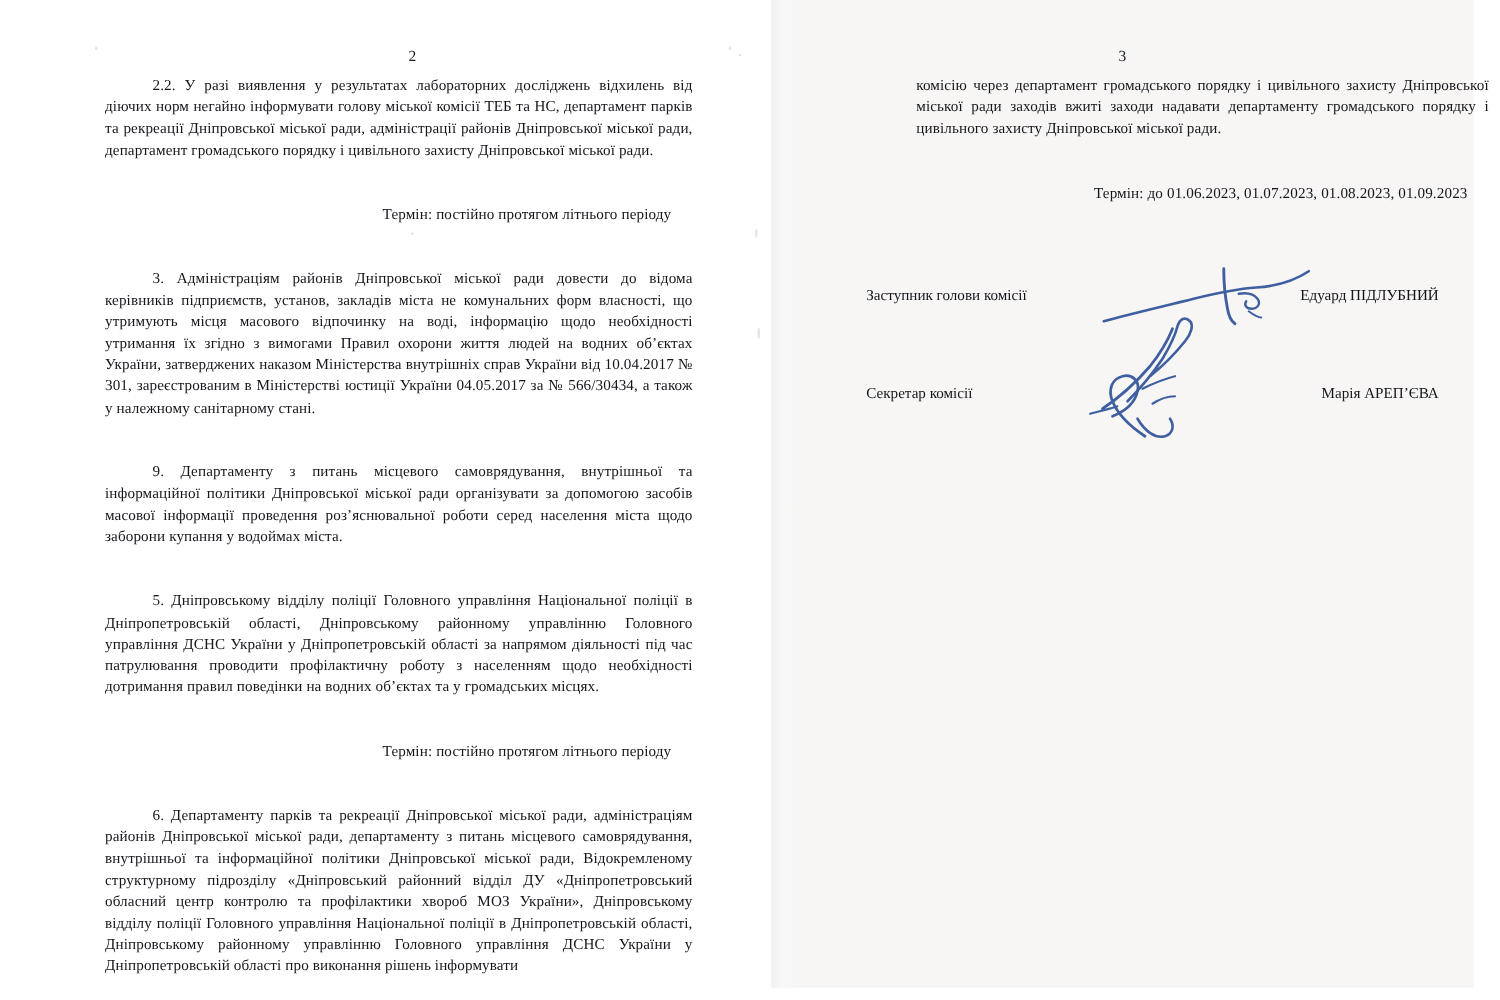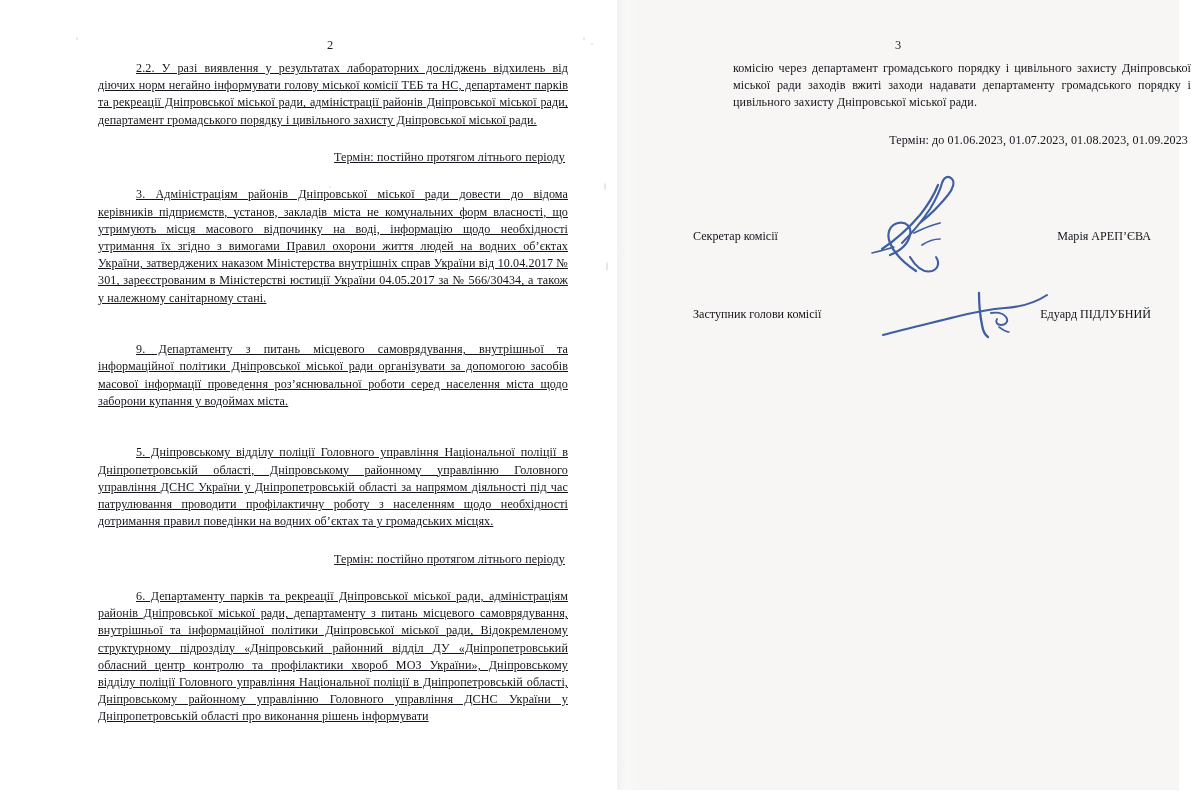--- a/index.html
+++ b/index.html
@@ -63,24 +63,23 @@
   .text-col {
     position: absolute;
     color: #14161b;
     font-size: 12.1px;
     line-height: 17.2px;
     text-align: justify;
     text-justify: inter-word;
     letter-spacing: 0.1px;
   }
   .col-left {
-    left: 98px;
+    left: 84px;
     top: 60px;
     width: 470px;
-    text-decoration: underline;
   }
   .col-right {
     left: 733px;
     top: 60px;
     width: 458px;
   }
 
   .folio {
     position: absolute;
     top: 38px;
@@ -93,21 +92,21 @@
 
   .para {
     margin: 0 0 0 0;
     text-indent: 38px;
   }
   .para.no-indent { text-indent: 0; }
 
   .spacer-line { height: 17.2px; }
 
   .deadline {
-    margin: 3px;
+    margin: 17px;
     text-align: right;
     text-indent: 0;
     white-space: nowrap;
   }
 
   
   .sign-block {
     position: absolute;
     left: 693px;
     width: 458px;
@@ -204,48 +203,48 @@
 
   <div class="text-col col-right">
     <p class="para no-indent">комісію через департамент громадського порядку і цивільного захисту Дніпровської міської ради заходів вжиті заходи надавати департаменту громадського порядку і цивільного захисту Дніпровської міської ради.</p>
 
     <div class="spacer-line"></div>
 
     <p class="deadline">Термін: до 01.06.2023, 01.07.2023, 01.08.2023, 01.09.2023</p>
   </div>
 
   <div class="sign-block" style="top:215px;">
+
+    <div class="sign-row">
+      <div class="sign-title">Заступник голови  комісії</div>
+
+      <div class="sign-ink" style="left:186px;top:-6px;">
+        <svg width="175" height="60" viewBox="0 0 175 60" fill="none">
+          <path d="M4 48 C 26 42, 52 36, 76 30 C 96 25, 112 22, 126 21 C 142 20, 156 16, 168 8" stroke="#3f5fa0" stroke-width="2.1" stroke-linecap="round" fill="none"></path>
+          <path d="M100 6 C 100 16, 101 28, 103 38 C 104 44, 106 48, 109 50" stroke="#3f5fa0" stroke-width="2.3" stroke-linecap="round" fill="none"></path>
+          <path d="M112 26 C 118 25, 124 26, 127 30 C 130 34, 127 38, 122 38 C 118 38, 116 35, 118 32" stroke="#3f5fa0" stroke-width="1.9" stroke-linecap="round" fill="none"></path>
+          <path d="M120 40 C 124 43, 127 45, 130 45" stroke="#3f5fa0" stroke-width="1.6" stroke-linecap="round" fill="none"></path>
+        </svg>
+      </div>
+
+      <div class="sign-name">Едуард ПІДЛУБНИЙ</div>
+    </div>
 
     <div class="sign-row">
       <div class="sign-title">Секретар  комісії</div>
 
       <div class="sign-ink" style="left:165px;top:-44px;">
         <svg width="150" height="105" viewBox="0 0 150 105" fill="none">
           <path d="M58 100 C 46 92, 36 82, 32 72 C 28 62, 32 54, 40 52 C 48 50, 54 56, 52 64 C 50 73, 42 80, 32 84" stroke="#3f5fa0" stroke-width="2.2" stroke-linecap="round" fill="none"></path>
           <path d="M24 78 C 36 70, 50 58, 62 44 C 70 34, 76 24, 80 14" stroke="#3f5fa0" stroke-width="2.2" stroke-linecap="round" fill="none"></path>
           <path d="M44 72 C 54 62, 64 50, 72 38 C 78 28, 82 20, 84 12 C 86 6, 90 4, 94 8 C 97 11, 95 18, 90 24 C 82 34, 72 44, 62 52" stroke="#3f5fa0" stroke-width="2.1" stroke-linecap="round" fill="none"></path>
           <path d="M56 62 C 64 58, 74 54, 82 52" stroke="#3f5fa0" stroke-width="1.8" stroke-linecap="round" fill="none"></path>
           <path d="M64 74 C 70 70, 76 68, 82 68" stroke="#3f5fa0" stroke-width="1.7" stroke-linecap="round" fill="none"></path>
           <path d="M52 86 C 58 96, 66 102, 74 100 C 80 98, 82 92, 78 86" stroke="#3f5fa0" stroke-width="2.1" stroke-linecap="round" fill="none"></path>
           <path d="M14 82 C 22 80, 30 78, 36 76" stroke="#3f5fa0" stroke-width="1.5" stroke-linecap="round" fill="none"></path>
         </svg>
       </div>
 
       <div class="sign-name">Марія АРЕП’ЄВА</div>
     </div>
-
-    <div class="sign-row">
-      <div class="sign-title">Заступник голови  комісії</div>
-
-      <div class="sign-ink" style="left:186px;top:-6px;">
-        <svg width="175" height="60" viewBox="0 0 175 60" fill="none">
-          <path d="M4 48 C 26 42, 52 36, 76 30 C 96 25, 112 22, 126 21 C 142 20, 156 16, 168 8" stroke="#3f5fa0" stroke-width="2.1" stroke-linecap="round" fill="none"></path>
-          <path d="M100 6 C 100 16, 101 28, 103 38 C 104 44, 106 48, 109 50" stroke="#3f5fa0" stroke-width="2.3" stroke-linecap="round" fill="none"></path>
-          <path d="M112 26 C 118 25, 124 26, 127 30 C 130 34, 127 38, 122 38 C 118 38, 116 35, 118 32" stroke="#3f5fa0" stroke-width="1.9" stroke-linecap="round" fill="none"></path>
-          <path d="M120 40 C 124 43, 127 45, 130 45" stroke="#3f5fa0" stroke-width="1.6" stroke-linecap="round" fill="none"></path>
-        </svg>
-      </div>
-
-      <div class="sign-name">Едуард ПІДЛУБНИЙ</div>
-    </div>
   </div>
 
 </div>
 
 </body></html>

